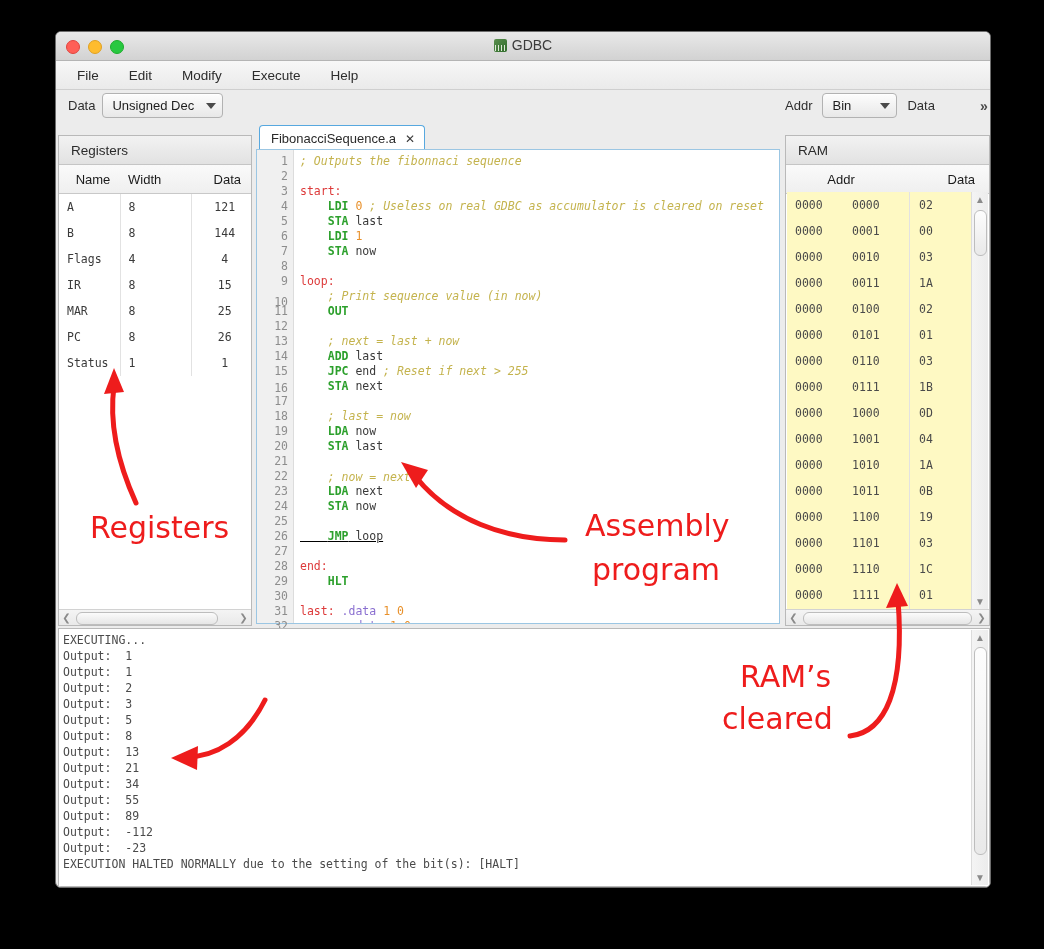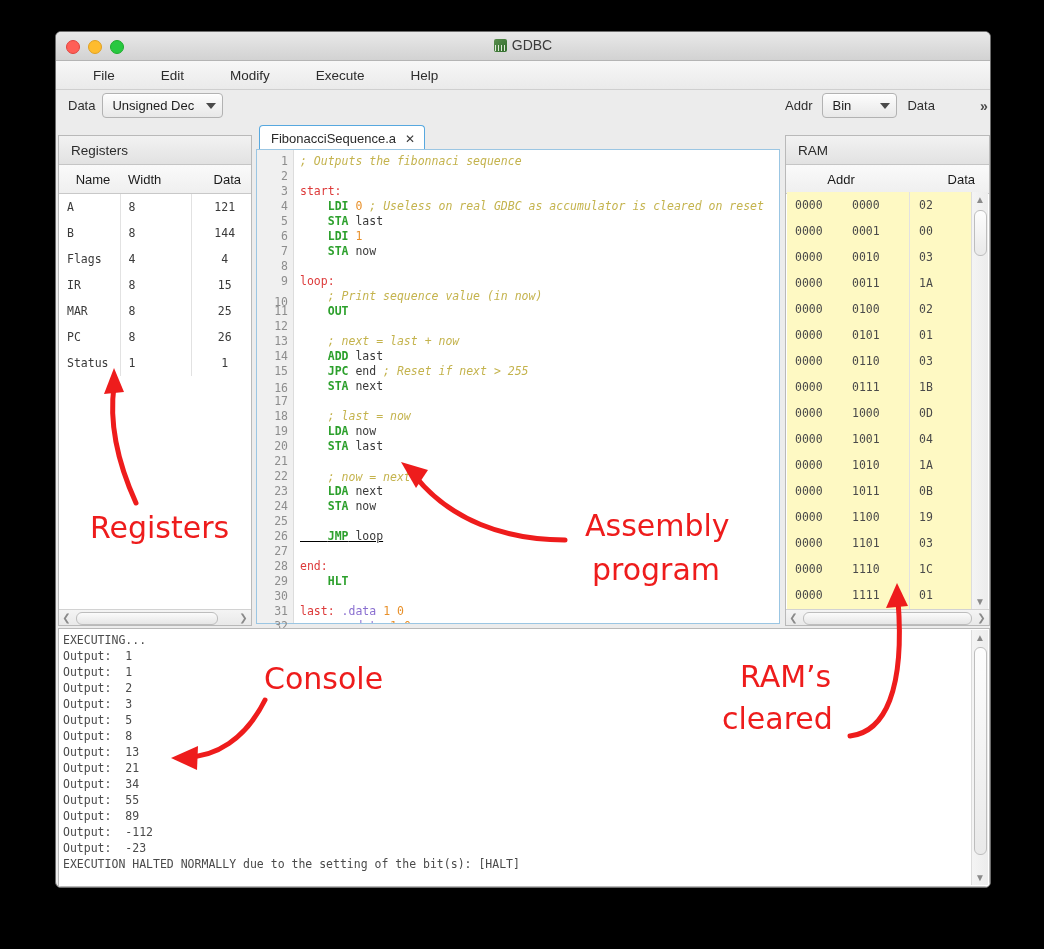--- a/index.html
+++ b/index.html
@@ -21,21 +21,21 @@
   .dot.yellow{background:#febc2e;border:1px solid #dfa123;}
   .dot.green{background:#28c840;border:1px solid #1dad2b;}
   .title{position:absolute;left:0;right:0;top:5px;text-align:center;font-size:14px;color:#3b3b3b;}
   .title .appicon{display:inline-block;width:13px;height:13px;vertical-align:-2px;margin-right:5px;
       background:linear-gradient(135deg,#5a8f4e,#2f6b2a);border-radius:2px;position:relative;overflow:hidden;}
   .title .appicon::after{content:"";position:absolute;left:1px;top:6px;width:11px;height:6px;
       background:repeating-linear-gradient(90deg,#dfe9d8 0 1px,transparent 1px 3px);}
 
   .menubar{height:28px;background:linear-gradient(#f7f7f7,#eaeaea);border-bottom:1px solid #cfcfcf;
            display:flex;align-items:center;padding-left:18px;gap:24px;}
-  .menubar .mi{font-size:13.5px;color:#2c2c2c;padding:2px 3px;border-radius:3px;cursor:default;margin-left:16px;}
+  .menubar .mi{font-size:13.5px;color:#2c2c2c;padding:2px 3px;border-radius:3px;cursor:default;}
 
   
   .toolrow{position:absolute;left:0;right:0;top:57px;height:34px;}
   .tb-left{position:absolute;left:12px;top:4px;display:flex;align-items:center;gap:7px;}
   .tb-right{position:absolute;left:729px;top:4px;display:flex;align-items:center;gap:10px;}
   .tb-label{font-size:13px;color:#2e2e2e;}
   .combo{display:inline-flex;align-items:center;justify-content:space-between;
          height:23px;padding:0 6px 0 9px;min-width:96px;
          background:linear-gradient(#fdfdfd,#e8e8e8);border:1px solid #b2b2b2;border-radius:4px;
          font-size:13px;color:#1d1d1d;box-shadow:0 1px 0 rgba(255,255,255,.8) inset;}
@@ -456,17 +456,16 @@
       <polygon points="114,368 104,394 124,392"></polygon>
       <polygon points="401,462 428,470 416,488"></polygon>
       <polygon points="171,758 198,746 197,770"></polygon>
       <polygon points="897,583 886,608 908,606"></polygon>
     </g>
   </svg>
 
   <div class="anno" style="left:90px;top:510px">Registers</div>
   <div class="anno" style="left:585px;top:508px">Assembly</div>
   <div class="anno" style="left:592px;top:552px">program</div>
-  <div class="anno" style="left:264px;top:661px">Console</div>
   <div class="anno" style="left:740px;top:659px">RAM’s</div>
   <div class="anno" style="left:722px;top:701px">cleared</div>
 
 </div>
 
 </body></html>

